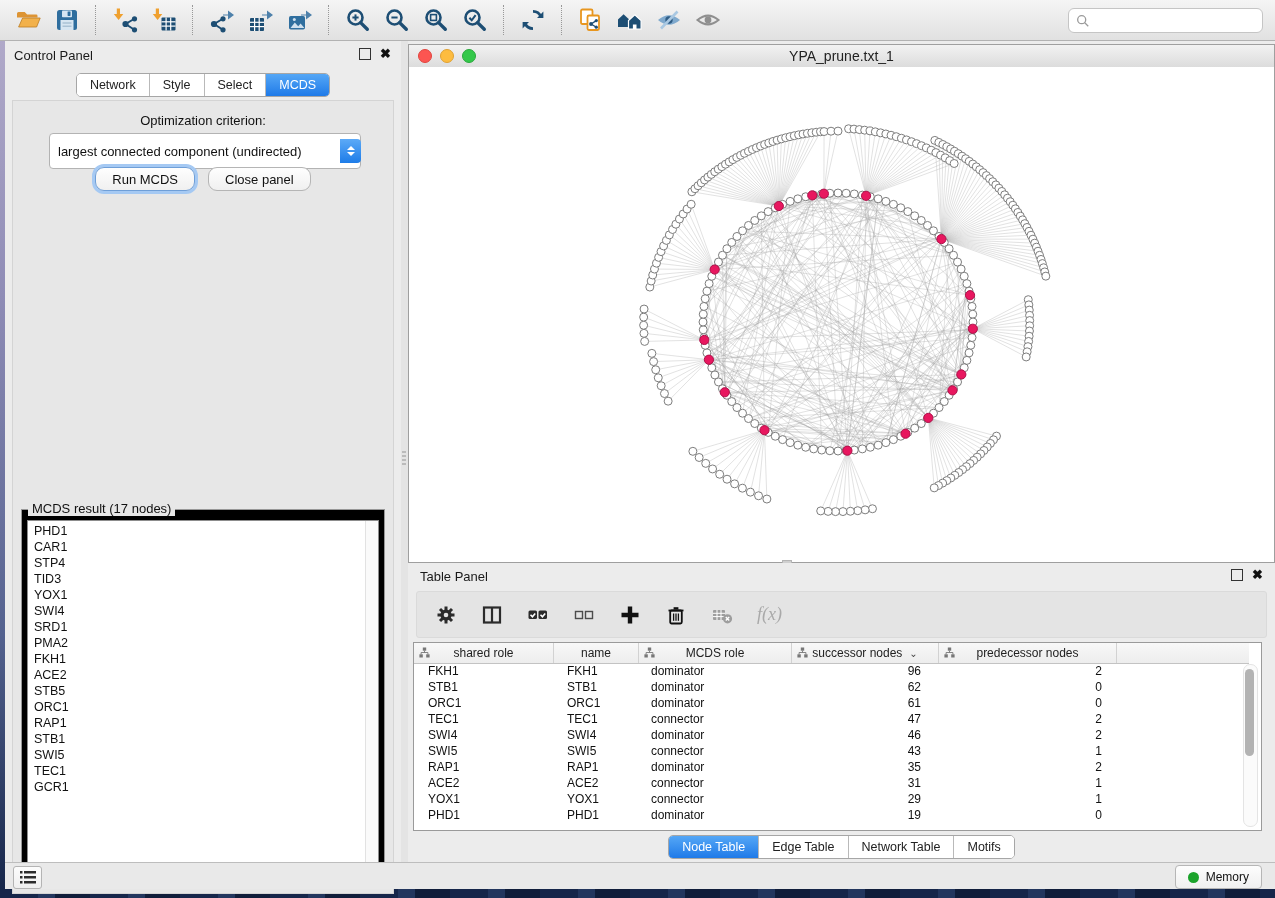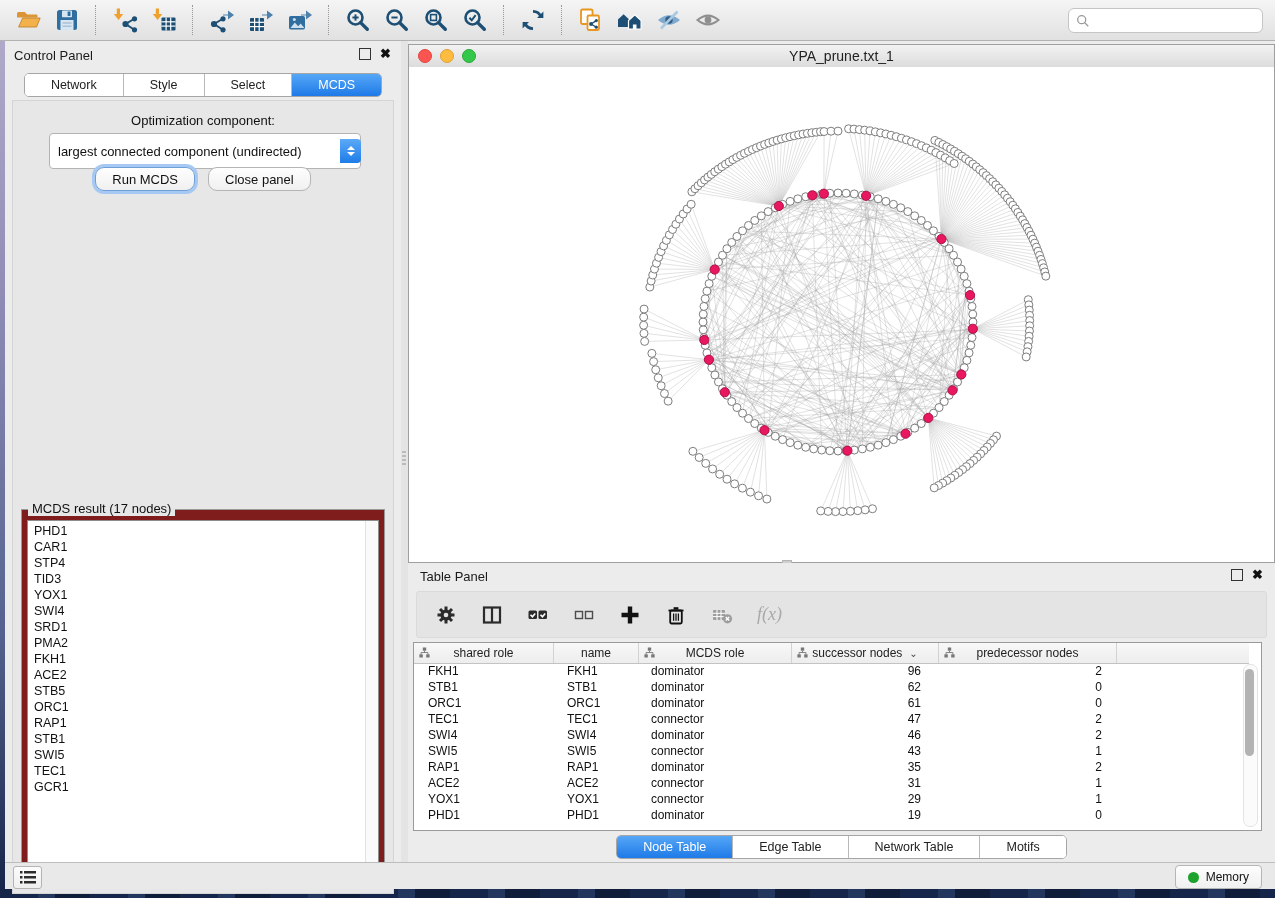--- a/index.html
+++ b/index.html
@@ -27,40 +27,40 @@
 
   
   .control-panel{left:5px;top:41px;width:396px;height:821px;background:#ececec;}
   .panel-title{font-size:13px;color:#1a1a1a;}
   .cp-head{left:9px;top:7px;}
   .win-ctrls{position:absolute;top:7px;right:10px;display:flex;align-items:center;gap:9px;}
   .float-btn{width:10px;height:10px;border:1.6px solid #333;display:inline-block;}
   .close-btn{font-size:13px;font-weight:bold;color:#111;line-height:10px;}
   .cp-tabs{left:0;top:32px;width:100%;display:flex;justify-content:center;}
   .seg{display:flex;height:22px;border:1px solid #a6a6a6;border-radius:5px;background:#fff;overflow:hidden;}
-  .seg .seg-btn{border:none;background:#fff;font-size:12.5px;color:#222;padding:0 26px;height:100%;
+  .seg .seg-btn{border:none;background:#fff;font-size:12.5px;color:#222;padding:0 13px;height:100%;
                 border-left:1px solid #b9b9b9;font-family:"Liberation Sans",sans-serif;cursor:default;}
   .seg .seg-btn:first-child{border-left:none;}
   .seg .seg-btn.active{background:linear-gradient(#55a7f6,#1f7ae8);color:#fff;}
   .cp-content{left:7px;top:59px;width:382px;height:794px;background:#e7e7e7;border:1px solid #d4d4d4;}
   .opt-label{left:0;top:12px;width:100%;text-align:center;font-size:13px;color:#111;}
   .combo{left:36px;top:32px;width:312px;height:36px;background:#fff;border:1px solid #b3b3b3;border-radius:4px;
          display:flex;align-items:center;}
   .combo-text{flex:1;font-size:13px;color:#111;padding-left:8px;white-space:nowrap;overflow:hidden;}
   .combo-step{width:21px;height:24px;margin:-1px -1px -1px 0;border-radius:0 4px 4px 0;
               background:linear-gradient(#5caaf7,#1e7ce8);display:flex;flex-direction:column;
               align-items:center;justify-content:center;gap:2px;}
   .combo-step i{display:block;width:0;height:0;border-left:4px solid transparent;border-right:4px solid transparent;}
   .chev-up{border-bottom:4.5px solid #fff;}
   .chev-dn{border-top:4.5px solid #fff;}
   .btn-row{left:0;top:66px;width:100%;display:flex;justify-content:center;gap:13px;}
   .mac-btn{height:24px;background:linear-gradient(#fefefe,#f0f0f0);border:1px solid #b5b5b5;border-radius:9px;
            font-size:13px;color:#111;padding:0 16px;font-family:"Liberation Sans",sans-serif;cursor:default;}
   .mac-btn.focused{box-shadow:0 0 0 3px #a5c9f3;border-color:#6f9fd8;}
-  .group-box{left:8px;top:408px;width:364px;height:370px;border:1px solid #979797;background:#7f1d1d;padding-left:14px;}
+  .group-box{left:8px;top:408px;width:364px;height:370px;border:1px solid #979797;background:#000000;padding-left:14px;}
   .group-legend{position:absolute;top:-9px;left:6px;background:#e7e7e7;padding:0 4px;font-size:13px;color:#111;}
   .result-list{position:absolute;left:5px;top:10px;right:5px;bottom:5px;background:#fff;border:1px solid #8d8d8d;overflow:hidden;}
   .result-scroll{position:absolute;top:0;right:0;width:12px;height:100%;background:#fafafa;border-left:1px solid #e2e2e2;}
   .result-items{position:absolute;left:0;top:2px;right:13px;}
   .result-items div{font-size:12.5px;color:#111;line-height:16px;padding-left:6px;}
 
   
   .v-split{left:401px;top:41px;width:7px;height:821px;background:#e4e4e4;}
   .v-split .grip{position:absolute;left:1px;top:410px;width:4px;height:14px;
       background:repeating-linear-gradient(#bbb 0 2px,#e4e4e4 2px 4px);}
@@ -305,21 +305,21 @@
   <div class="abs cp-tabs">
       <div class="seg" id="cp-tabs">
         <button class="seg-btn">Network</button>
         <button class="seg-btn">Style</button>
         <button class="seg-btn">Select</button>
         <button class="seg-btn active">MCDS</button>
       </div>
     </div>
 
   <div class="abs cp-content">
-    <div class="abs opt-label">Optimization component:</div>
+    <div class="abs opt-label">Optimization criterion:</div>
     <div class="abs combo">
       <span class="combo-text">largest connected component (undirected)</span>
       <span class="combo-step">
           <i class="chev-up"></i>
           <i class="chev-dn"></i>
         </span>
     </div>
     <div class="abs btn-row">
       <button class="mac-btn focused">Run MCDS</button>
       <button class="mac-btn">Close panel</button>

